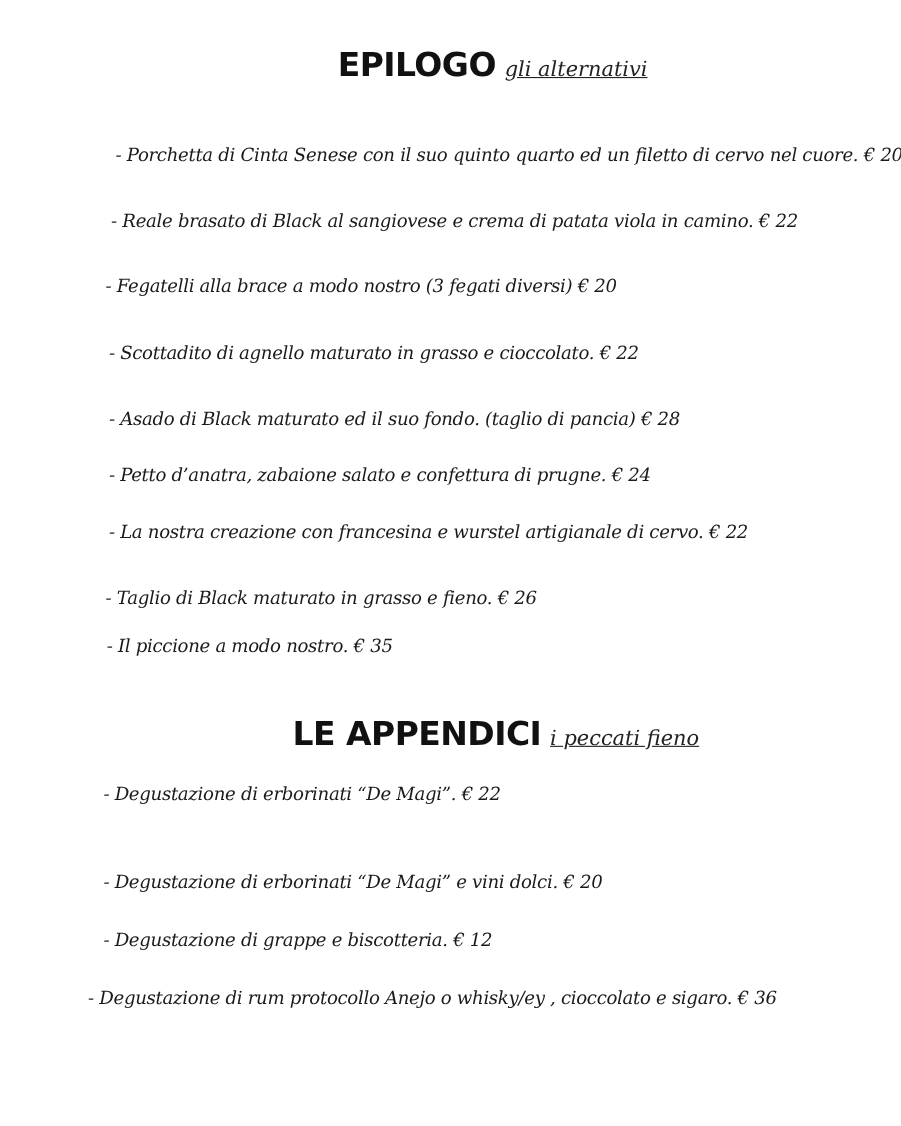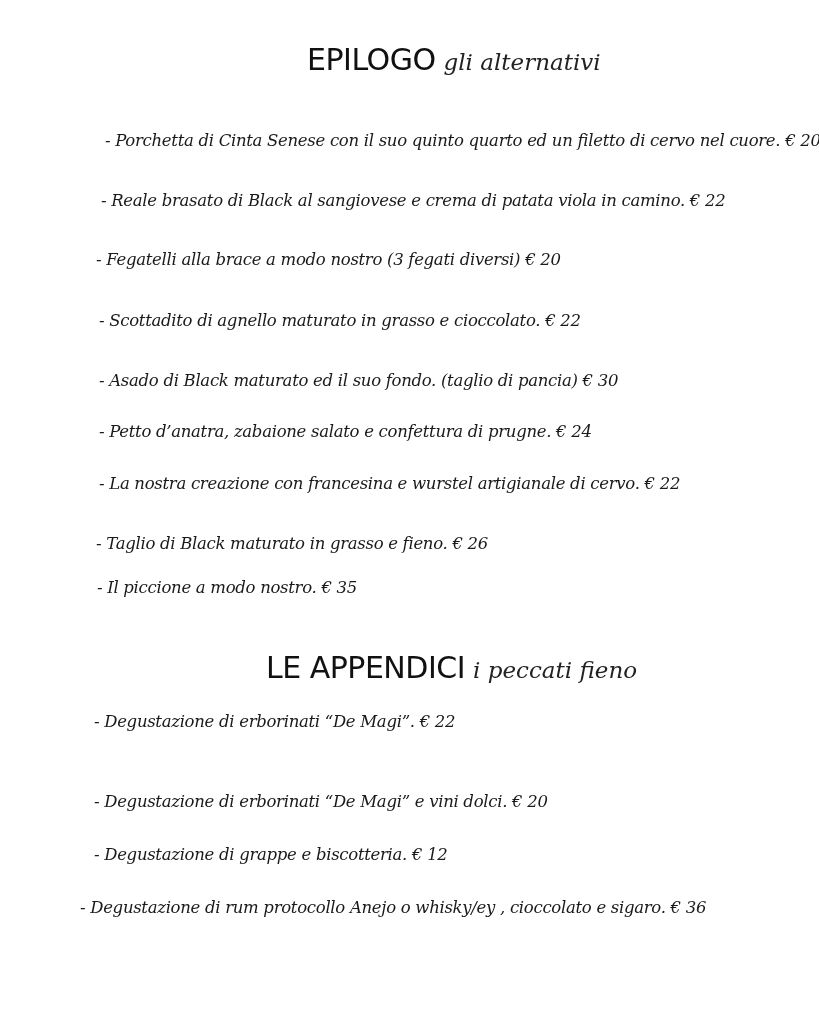--- a/index.html
+++ b/index.html
@@ -1,35 +1,35 @@
 <!DOCTYPE html>
 <html><head>
   <meta charset="utf-8">
   <style>
     html, body { margin: 0; padding: 0; background: #ffffff; }
     body { width: 819px; height: 1024px; position: relative; overflow: hidden; color: #111111; }
     .heading { position: absolute; white-space: nowrap; }
-    .h-main { font-family: "DejaVu Sans", sans-serif; font-weight: normal; font-size: 30px; letter-spacing: -0.5px; color: #111; }
-    .h-sub { font-family: "DejaVu Serif", serif; font-style: italic; font-size: 23px; color: #222; margin-left: 8px; }
+    .h-main { font-family: "DejaVu Sans", sans-serif; font-weight: bold; font-size: 30px; letter-spacing: -0.5px; color: #111; }
+    .h-sub { font-family: "DejaVu Serif", serif; font-style: italic; font-size: 19px; color: #222; margin-left: 8px; text-decoration: underline; }
     .item { position: absolute; white-space: nowrap; font-family: "DejaVu Serif", serif; font-style: italic; font-size: 16.5px; color: #1a1a1a; letter-spacing: -0.3px; }
   </style>
 </head>
 <body>
 
 <div>
 
   <div class="heading" style="left:307px; top:42px;">
     <span class="h-main">EPILOGO</span><span class="h-sub">gli alternativi</span>
   </div>
 
   <div class="item" style="left:105px; top:131px;">- Porchetta di Cinta Senese con il suo quinto quarto ed un filetto di cervo nel cuore. € 20</div>
   <div class="item" style="left:101px; top:191px;">- Reale brasato di Black al sangiovese e crema di patata viola in camino. € 22</div>
   <div class="item" style="left:96px; top:250px;">-  Fegatelli alla brace a modo nostro (3 fegati diversi) € 20</div>
   <div class="item" style="left:99px; top:311px;">- Scottadito di agnello maturato in grasso e cioccolato. € 22</div>
-  <div class="item" style="left:99px; top:371px;">- Asado di Black maturato ed il suo fondo. (taglio di pancia) € 30</div>
+  <div class="item" style="left:99px; top:371px;">- Asado di Black maturato ed il suo fondo. (taglio di pancia) € 28</div>
   <div class="item" style="left:99px; top:422px;">- Petto d’anatra, zabaione salato e confettura di prugne. € 24</div>
   <div class="item" style="left:99px; top:474px;text-align:right;">- La nostra creazione con francesina e wurstel artigianale di cervo. € 22</div>
   <div class="item" style="left:96px; top:534px;">- Taglio di Black maturato in grasso e fieno. € 26</div>
   <div class="item" style="left:97px; top:578px;">- Il piccione a modo nostro. € 35</div>
 
   <div class="heading" style="left:266px; top:650px;">
     <span class="h-main">LE APPENDICI</span><span class="h-sub">i peccati fieno</span>
   </div>
 
   <div class="item" style="left:94px; top:712px;">- Degustazione di erborinati “De Magi”. € 22</div>

